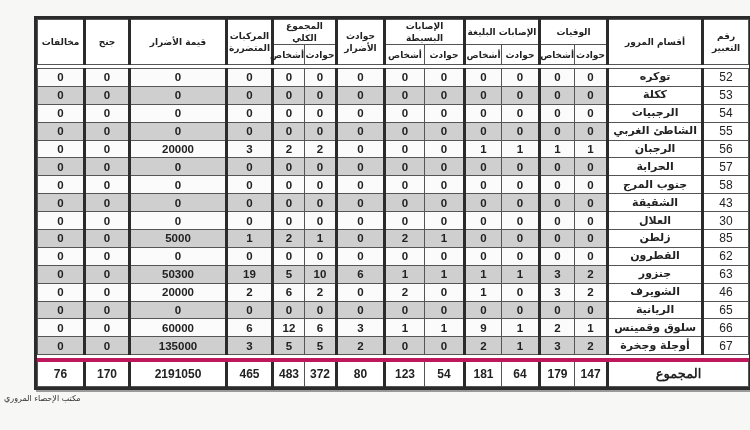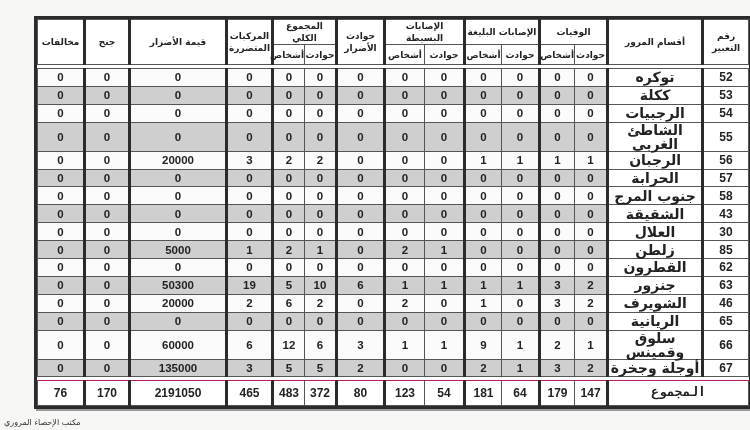--- a/index.html
+++ b/index.html
@@ -21,28 +21,28 @@
     font-family:"DejaVu Sans", sans-serif;
     font-size:9px; font-weight:bold; color:#222; background:#fff;
     line-height:12px;
   }
   thead tr.r1 th { height:22px; }
   thead tr.r2 th { height:19px; }
   thead th.tall { height:43px; }
   td { font-size:11.5px; font-weight:bold; color:#222; height:16.9px; line-height:14px; }
   tbody tr.shade td.v { background:#cfcfcf; }
   tbody tr td.v { background:#fbfbfb; }
-  td.rownum { font-weight:bold; font-size:12px; background:#fff !important; }
-  td.sect { font-family:"DejaVu Sans", sans-serif; font-size:14px; background:#fff !important;margin-top:44px; }
+  td.rownum { font-weight:normal; font-size:12px; background:#fff !important; }
+  td.sect { font-family:"DejaVu Sans", sans-serif; font-size:11px; background:#fff !important;margin-top:44px; }
   .thick-l { border-left:3px solid #2b2b2b !important; }
   tr.spacer td { height:3px; border:none; background:#fff; }
-  tr.total td { height:24px; font-size:12px; background:#fff; border-top:1px solid #be185d;margin-left:20px; }
-  tr.total td.label { font-family:Liberation Mono, monospace; font-size:13px; font-weight:bold; }
+  tr.total td { height:24px; font-size:12px; background:#fff; border-top:4px solid #be185d;margin-left:20px; }
+  tr.total td.label { font-family:Liberation Serif, serif; font-size:13px; font-weight:bold; }
   .footer {
-    position:absolute; left:4px; top:418px; font-family:"DejaVu Sans", sans-serif;
+    position:absolute; left:4px; top:394px; font-family:"DejaVu Sans", sans-serif;
     font-size:8px; color:#333; direction:rtl;
   }
 </style>
 </head>
 <body>
 
 <div class="sheet">
   <table>
     <colgroup>
       <col style="width:46px">

